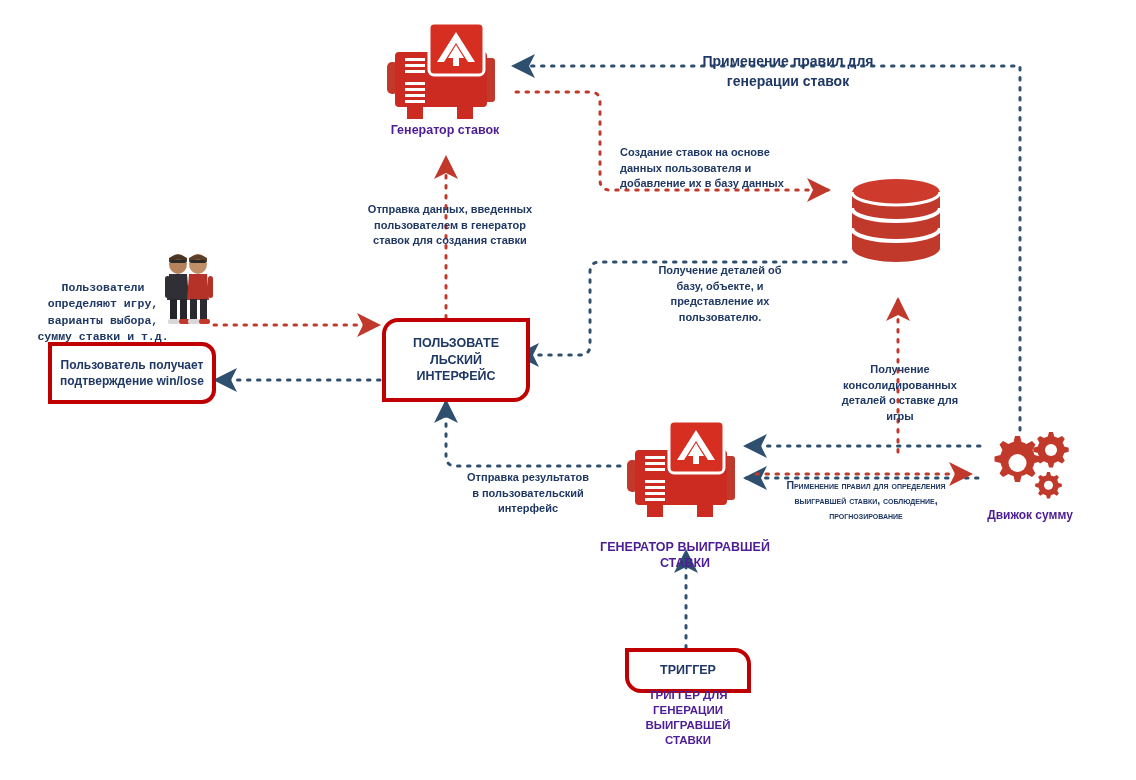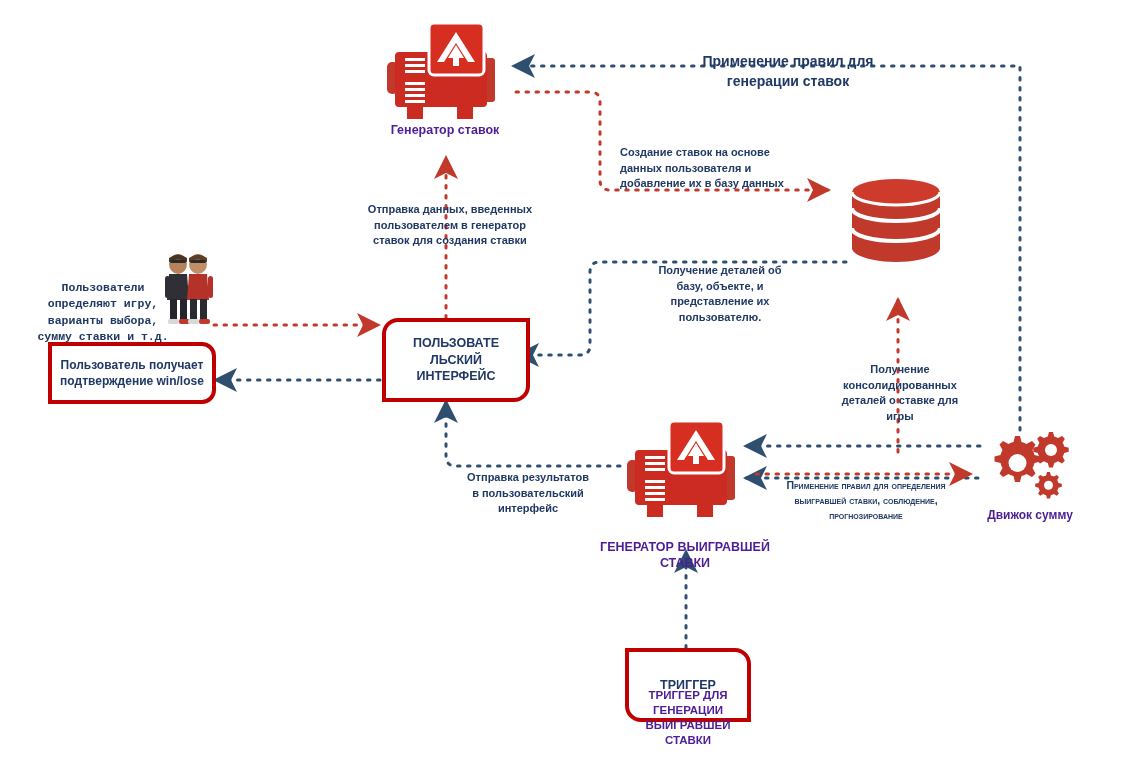--- a/index.html
+++ b/index.html
@@ -246,21 +246,21 @@
       <circle cx="66" cy="22" r="6" fill="#ffffff"></circle>
 
       <g fill="#c0392b">
         <path d="M62,44 l3,0 0.9,3.4 a10,10 0 0 1 2.9,1.2 l3,-1.7 2.1,2.1 -1.7,3 a10,10 0 0 1 1.2,2.9 l3.4,0.9 0,3 -3.4,0.9 a10,10 0 0 1 -1.2,2.9 l1.7,3 -2.1,2.1 -3,-1.7 a10,10 0 0 1 -2.9,1.2 l-0.9,3.4 -3,0 -0.9,-3.4 a10,10 0 0 1 -2.9,-1.2 l-3,1.7 -2.1,-2.1 1.7,-3 a10,10 0 0 1 -1.2,-2.9 l-3.4,-0.9 0,-3 3.4,-0.9 a10,10 0 0 1 1.2,-2.9 l-1.7,-3 2.1,-2.1 3,1.7 a10,10 0 0 1 2.9,-1.2 Z"></path>
       </g>
       <circle cx="63.5" cy="57.3" r="4.5" fill="#ffffff"></circle>
     </svg>
   </div>
   <div class="node-caption" style="left:965px; top:508px; width:130px; font-size:12px;">Движок сумму</div>
 
-  <div class="rbox" style="left:625px; top:648px; width:126px; height:74px;
+  <div class="rbox" style="left:625px; top:648px; width:126px; height:45px;
               border-radius:0 16px 0 16px; font-size:12.5px;">
     <span>ТРИГГЕР</span>
   </div>
   <div class="node-caption" style="left:615px; top:688px; width:146px; font-size:11.5px;">ТРИГГЕР ДЛЯ
 ГЕНЕРАЦИИ
 ВЫИГРАВШЕЙ
 СТАВКИ</div>
 
   <div class="lbl" style="left:688px; top:52px; width:200px; font-size:14px;">Применение правил для
 генерации ставок</div>

